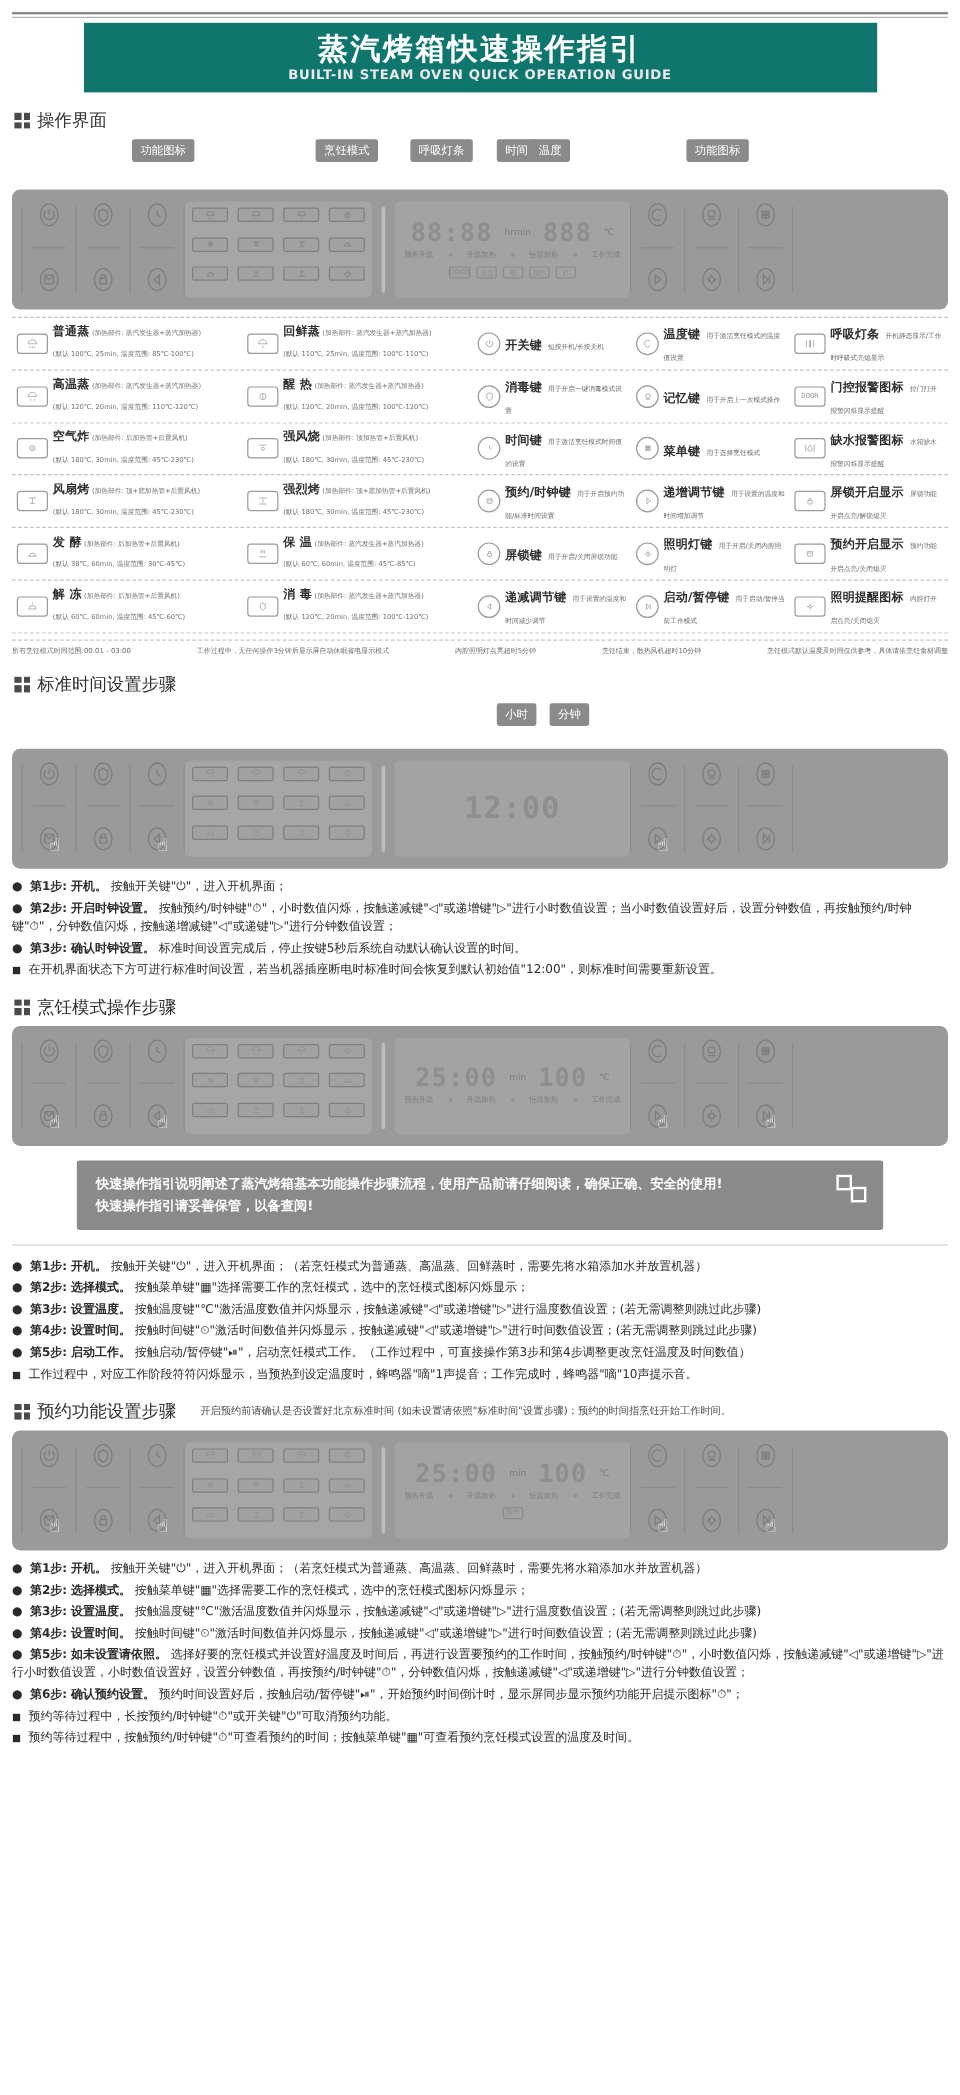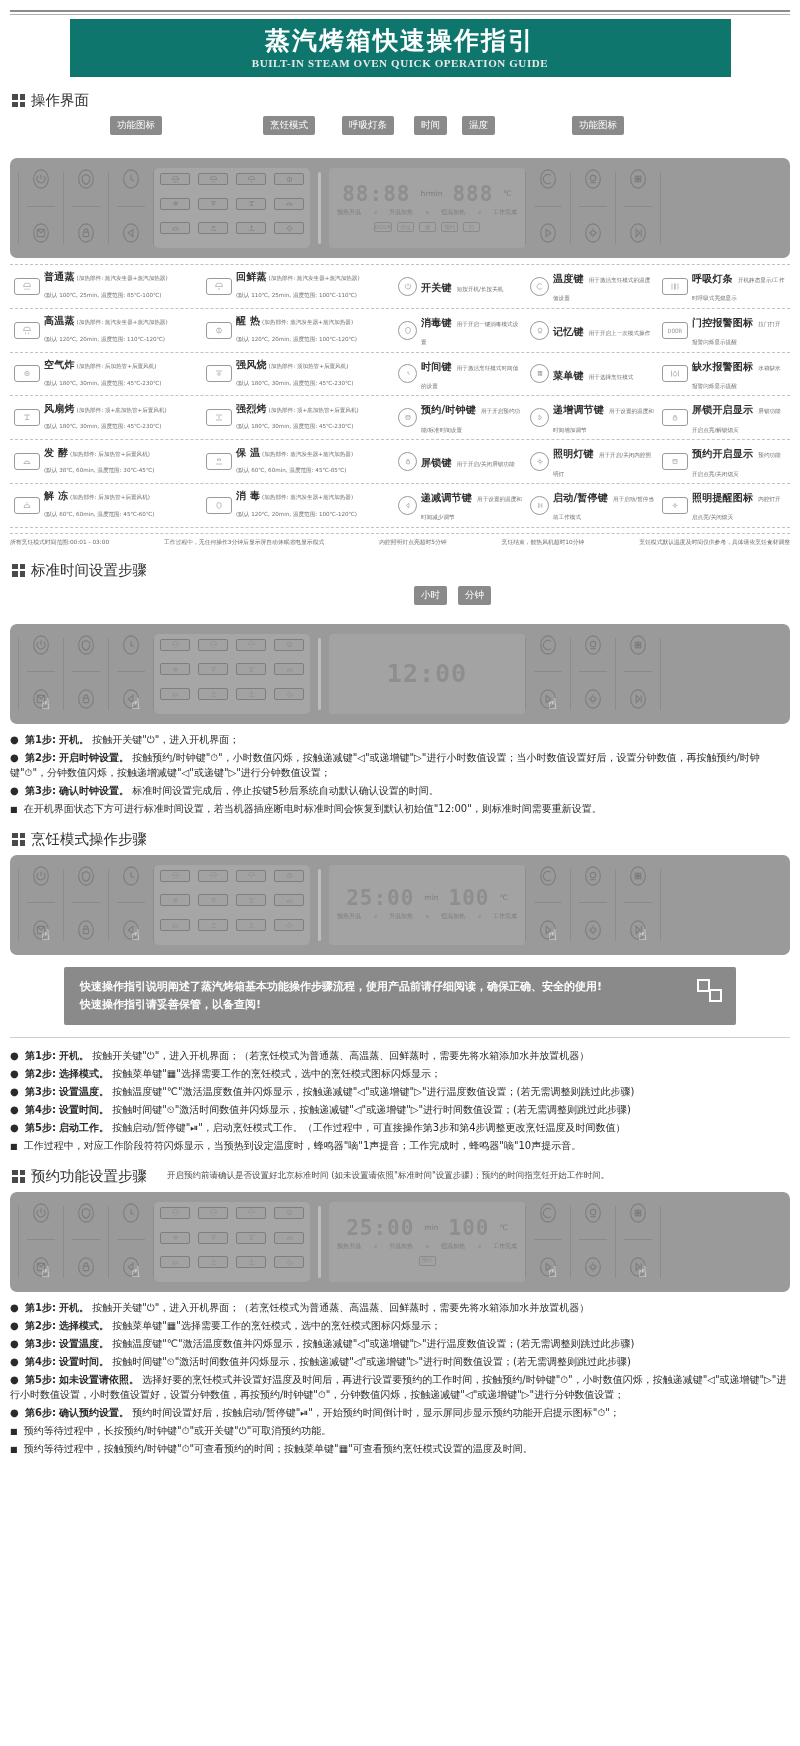--- a/index.html
+++ b/index.html
@@ -13,21 +13,21 @@
   .page { width:800px; height:1746px; position:relative; }
 
   
   .rule-top { width:780px; margin:10px auto 0; border-top:2px solid #8c8c8c; }
   .rule-top2 { width:780px; margin:2px auto 0; border-top:1px solid #b0b0b0; }
   .banner {
     width:661px; margin:4px auto 0; height:58px; background:#0f766e;
     display:flex; flex-direction:column; align-items:center; justify-content:center;
   }
   .banner h1 { color:#ffffff; font-size:25px; letter-spacing:2px; font-weight:bold; line-height:1.1; }
-  .banner h2 { color:#e9e9e9; font-size:11px; letter-spacing:0.6px; font-weight:bold; margin-top:2px;font-family:Liberation Serif, serif; }
+  .banner h2 { color:#e9e9e9; font-size:11px; letter-spacing:0.6px; font-weight:bold; margin-top:2px; }
 
   
   .sec-head { display:flex; align-items:center; gap:6px; margin:14px 0 6px 12px; }
   .sq { width:13px; height:13px; display:grid; grid-template-columns:1fr 1fr; grid-template-rows:1fr 1fr; gap:2px; }
   .sq i { background:#4a4a4a; display:block; }
   .sec-head .t { font-size:14.5px; font-weight:normal; color:#2f2f2f; }
   .sec-note { font-size:8.5px; color:#4a4a4a; margin-left:14px; }
 
   
   .callouts { position:relative; height:42px; width:780px; margin:0 auto; }
@@ -166,21 +166,21 @@
       <span class="stem"></span>
     </div>
     <div class="co" style="left:332px">
       <span class="chip">呼吸灯条</span>
       <span class="stem"></span>
     </div>
     <div class="co" style="left:404px">
       <span class="chip">时间</span>
       <span class="stem"></span>
     </div>
-    <div class="co" style="left:452px">
+    <div class="co" style="left:432px">
       <span class="chip">温度</span>
       <span class="stem"></span>
     </div>
     <div class="co" style="left:562px">
       <span class="chip">功能图标</span>
       <span class="stem"></span>
     </div>
   </div>
 
   <div class="panel tall">

